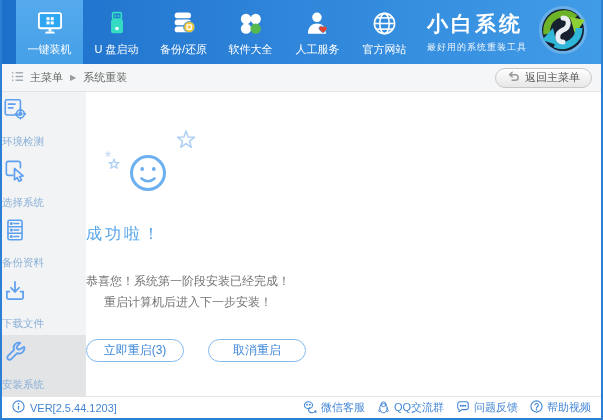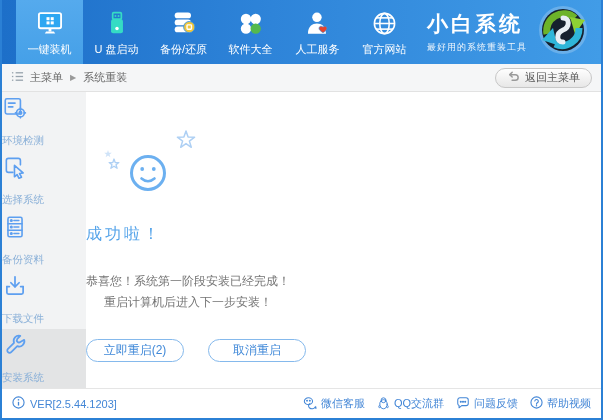--- a/index.html
+++ b/index.html
@@ -42,21 +42,21 @@
   .main { flex:1; background:#fff; display:flex; flex-direction:column; align-items:flex-start; }
   .success-art { margin-top:34px; }
   .success-title { margin-top:8px; font-size:16px; color:#55a4ea; letter-spacing:3px; }
   .msg { margin-top:26px; text-align:center; font-size:12px; color:#737373; line-height:21px; }
   .btn-row { margin-top:26px; display:flex; gap:24px; }
   .pill-btn { width:98px; height:23px; display:flex; align-items:center; justify-content:center;
               border:1px solid #85b9ec; border-radius:12px; background:#fff; color:#3f88d8;
               font-size:12px; cursor:pointer; }
 
   
-  .statusbar { height:30px; flex-shrink:0; background:#fff; border-top:1px solid #e5e5e5;
+  .statusbar { height:22px; flex-shrink:0; background:#fff; border-top:1px solid #e5e5e5;
                display:flex; align-items:center; padding:0 10px; font-size:11px; color:#4386d6; }
   .status-left { display:flex; align-items:center; gap:5px; }
   .status-links { margin-left:auto; display:flex; gap:12px; }
   .status-link { display:flex; align-items:center; gap:4px; cursor:pointer; }
 </style>
 </head>
 <body>
 
 <div class="window">
 
@@ -267,21 +267,21 @@
           <circle cx="67.8" cy="43" r="1.9" fill="#6cb0f0"></circle>
           <path d="M55.5 52.5 q6.5 5.5 13 0" fill="none" stroke="#6cb0f0" stroke-width="2.6" stroke-linecap="round"></path>
         </svg>
       </div>
       <div class="success-title">成功啦！</div>
       <div class="msg">
         <div>恭喜您！系统第一阶段安装已经完成！</div>
         <div>重启计算机后进入下一步安装！</div>
       </div>
       <div class="btn-row">
-        <div class="pill-btn">立即重启(2)</div>
+        <div class="pill-btn">立即重启(3)</div>
         <div class="pill-btn">取消重启</div>
       </div>
     </div>
   </div>
 
   <div class="statusbar">
     <div class="status-left">
       <span>
         <svg width="13" height="13" viewBox="0 0 14 14">
           <circle cx="7" cy="7" r="6" fill="none" stroke="#4386d6" stroke-width="1.2"></circle>

